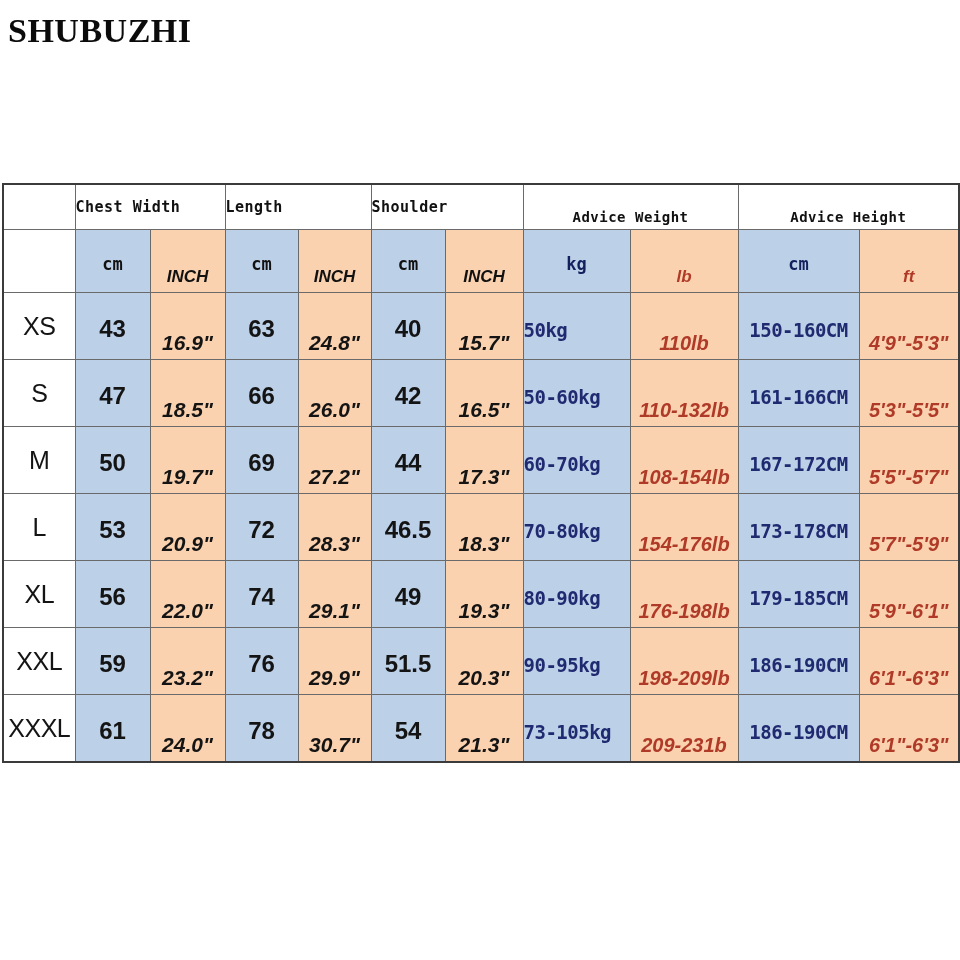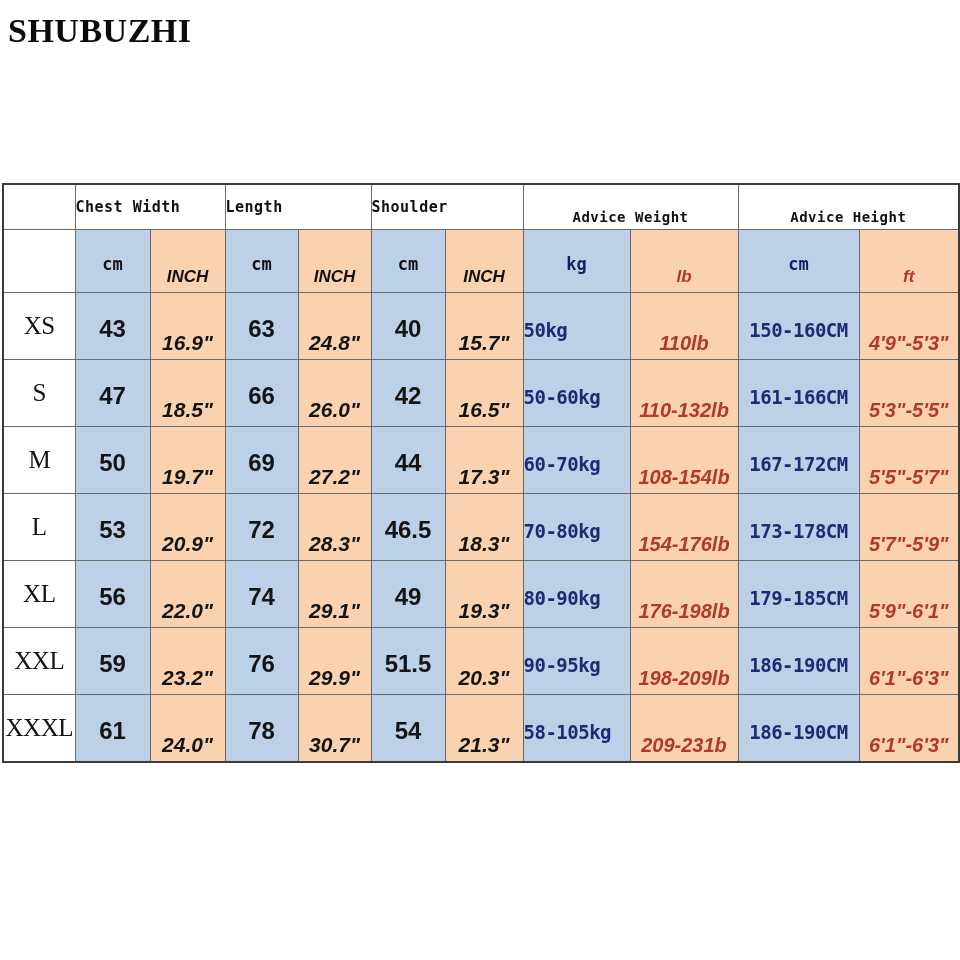--- a/index.html
+++ b/index.html
@@ -106,21 +106,21 @@
     display: block;
     padding-top: 30px;
     line-height: 1;
   }
   .unit-in.redtxt { color: #b03a28; }
 
   
   tr.data-row td { height: 66px; }
 
   .size-label {
-    font-family: Liberation Serif, serif;
+    font-family: Liberation Sans, sans-serif;
     font-size: 25px;
     color: #141414;
     text-align: center;
     display: block;
     line-height: 66px;
     letter-spacing: -0.5px;
   }
   .v-cm {
     font-family: "Liberation Sans", sans-serif;
     font-weight: bold;
@@ -493,21 +493,21 @@
         <td class="orange">
             <span class="v-in">30.7"</span>
           </td>
         <td class="blue">
             <span class="v-cm">54</span>
           </td>
         <td class="orange">
             <span class="v-in">21.3"</span>
           </td>
         <td class="blue">
-            <span class="v-kg">58-105kg</span>
+            <span class="v-kg">73-105kg</span>
           </td>
         <td class="orange">
             <span class="v-lb">209-231b</span>
           </td>
         <td class="blue">
             <span class="v-hcm">186-190CM</span>
           </td>
         <td class="orange">
             <span class="v-ft">6'1"-6'3"</span>
           </td>

